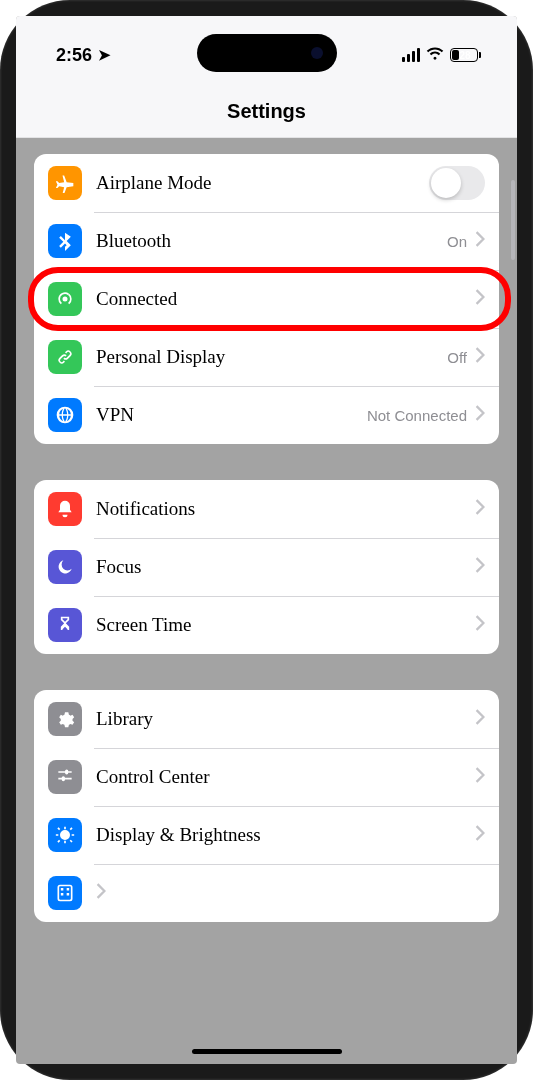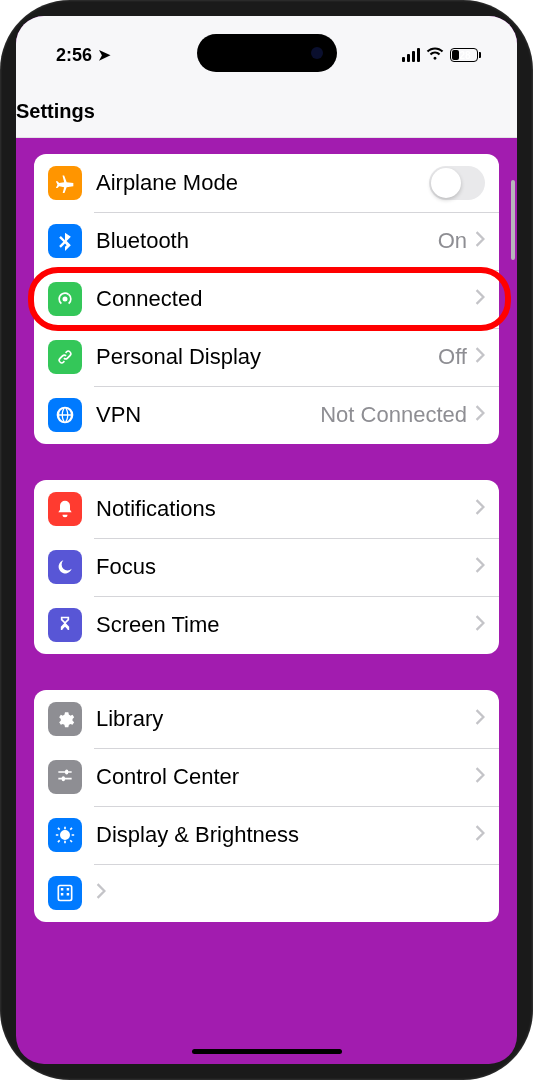--- a/index.html
+++ b/index.html
@@ -16,22 +16,22 @@
       height: 1080px;
       background: #1a1a1a;
       border-radius: 70px;
       padding: 16px;
       position: relative;
       box-shadow: inset 0 0 3px rgba(255,255,255,0.2);
     }
     .screen {
       width: 100%;
       height: 100%;
-      background: #a21caf;
-      border-radius: 28px;
+      background: #a3a3a3;
+      border-radius: 4px;
       overflow: hidden;
       position: relative;
     }
     .dynamic-island {
       position: absolute;
       top: 18px;
       left: 50%;
       transform: translateX(-50%);
       width: 140px;
       height: 38px;
@@ -64,21 +64,21 @@
     .signal-bars span:nth-child(1){height:5px} .signal-bars span:nth-child(2){height:8px}
     .signal-bars span:nth-child(3){height:11px} .signal-bars span:nth-child(4){height:14px}
     .wifi-icon svg { width: 18px; height: 14px; }
     .battery-box { display: flex; align-items: center; }
     .battery-body { width: 28px; height: 14px; border: 1px solid #000; border-radius: 4px; position: relative; display: flex; align-items: center; padding: 1px; }
     .battery-fill { width: 30%; height: 100%; background: #000; border-radius: 2px; }
     .battery-pct { position: absolute; width: 100%; text-align: center; font-size: 10px; font-weight: 700; color: #000; mix-blend-mode: difference; filter: invert(1); }
     .battery-tip { width: 2px; height: 6px; background: #000; border-radius: 0 1px 1px 0; margin-left: 1px; }
     .header {
       padding-top: 84px;
-      text-align: left;
+      text-align: center;
       font-size: 20px;
       font-weight: 600;
       padding-bottom: 14px;
       background: #f7f7f9;
       border-bottom: 0.5px solid rgba(0,0,0,0.08);
     }
     .content { padding: 16px 18px 0 18px; overflow-y: auto; height: calc(100% - 120px); position: relative; }
     .section {
       background: #fff;
       border-radius: 12px;
@@ -106,22 +106,22 @@
       height: 34px;
       border-radius: 8px;
       display: flex;
       align-items: center;
       justify-content: center;
       margin-right: 14px;
       flex-shrink: 0;
       color: #fff;
     }
     .row-icon svg { width: 20px; height: 20px; fill: #fff; }
-    .row-label { flex: 1; font-size: 22px; color: #000; }
-    .row-value { font-size: 22px; color: #8e8e93; margin-right: 8px; }
+    .row-label { flex: 1; font-size: 19px; color: #000; font-family: Liberation Serif, serif; }
+    .row-value { font-size: 15px; color: #8e8e93; margin-right: 8px; }
     .row-value.blur { filter: blur(5px); background:#ccc; width:80px; height:20px; }
     .chevron { color: #c4c4c8; }
     .chevron svg { width: 10px; height: 16px; stroke: currentColor; }
     .toggle {
       width: 56px;
       height: 34px;
       background: #e9e9eb;
       border-radius: 17px;
       position: relative;
       flex-shrink: 0;

